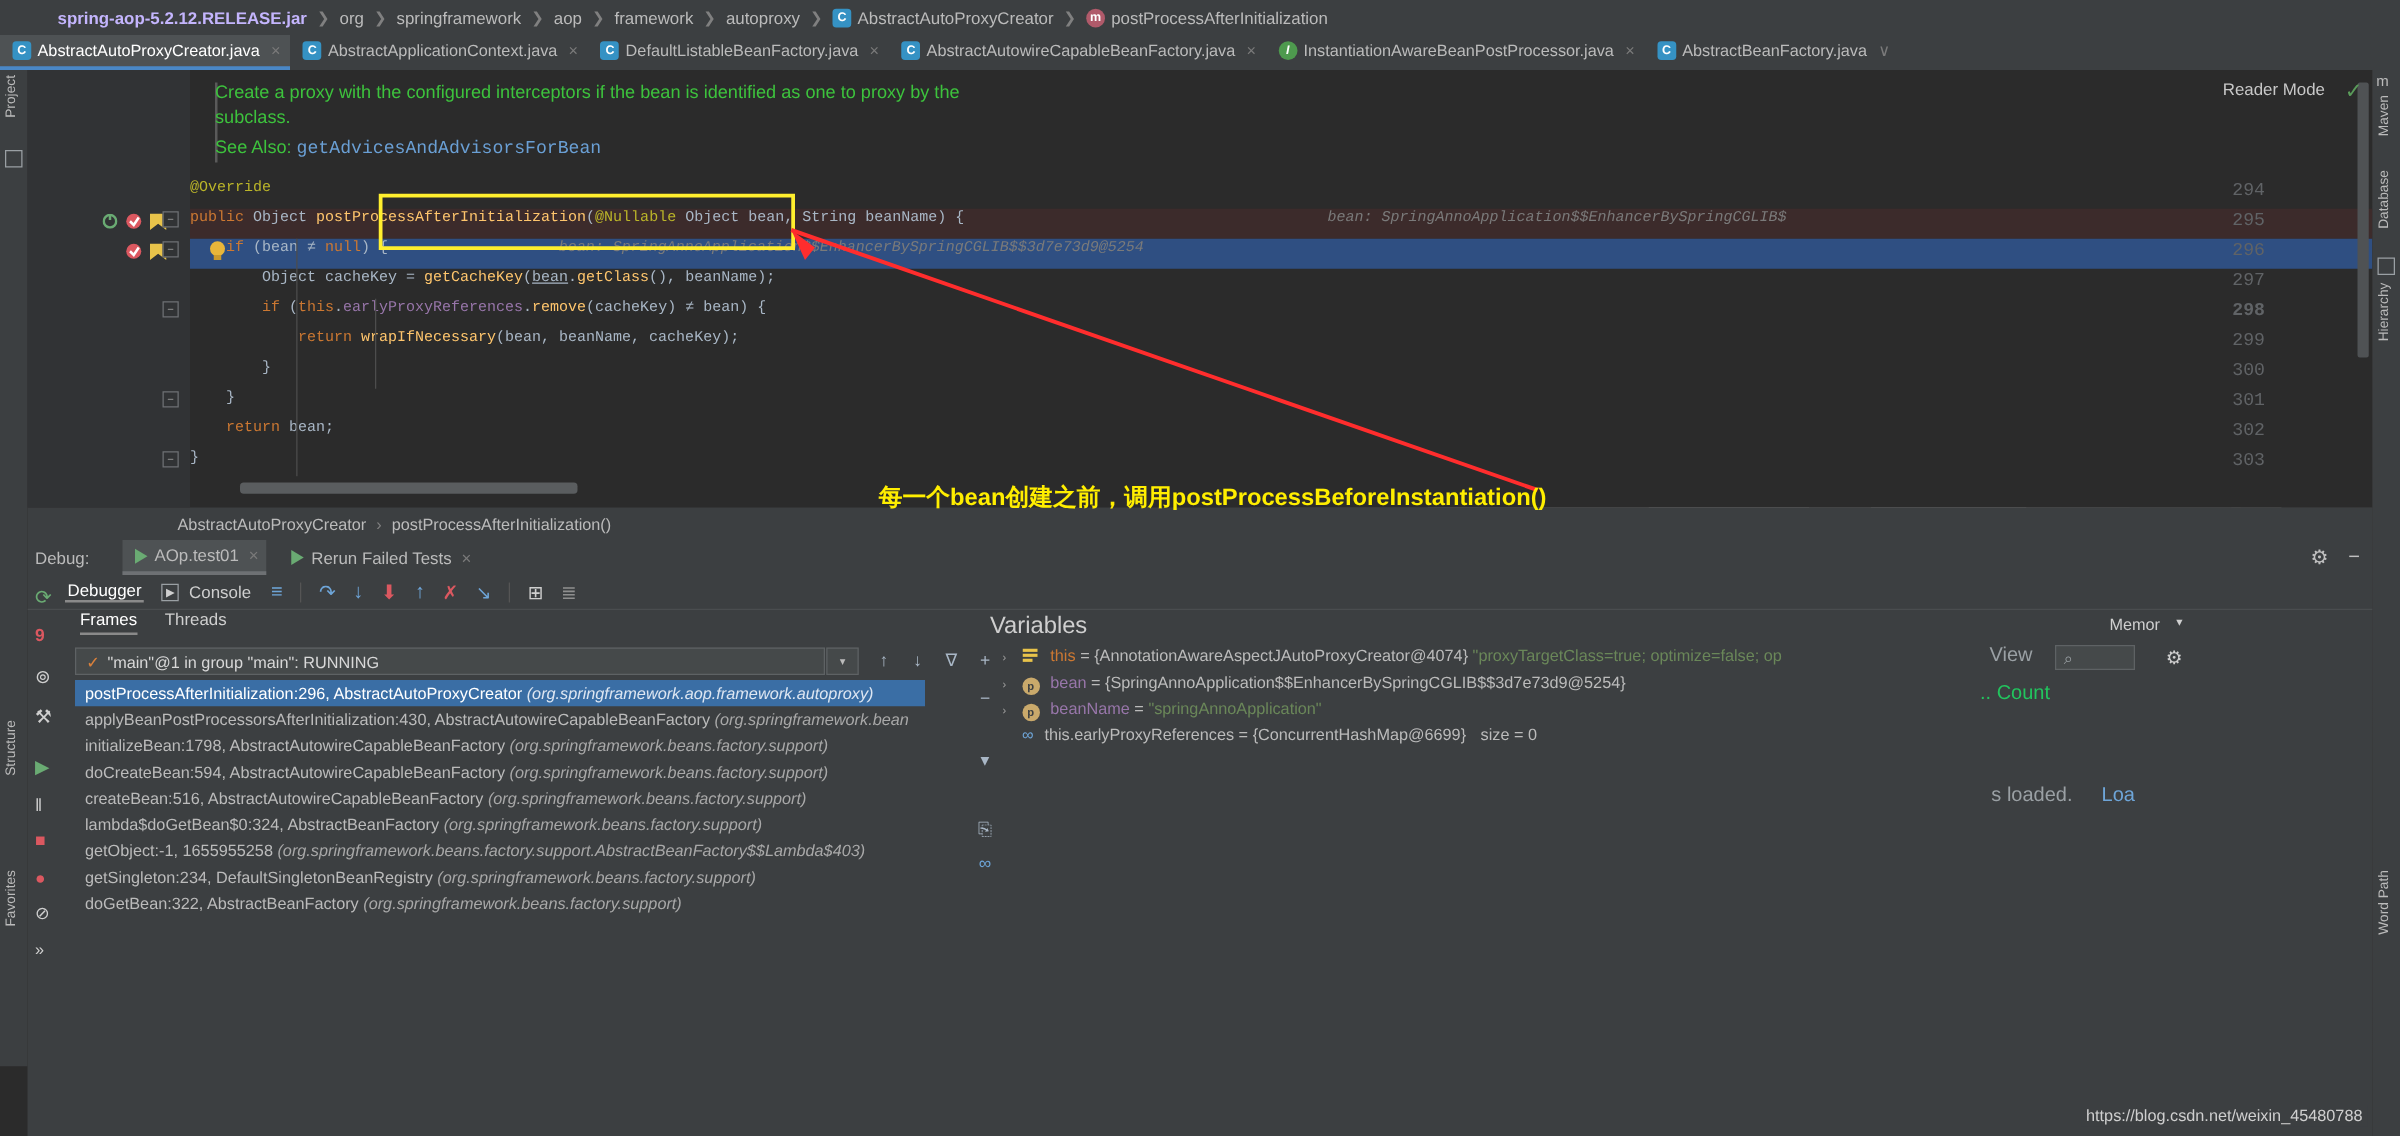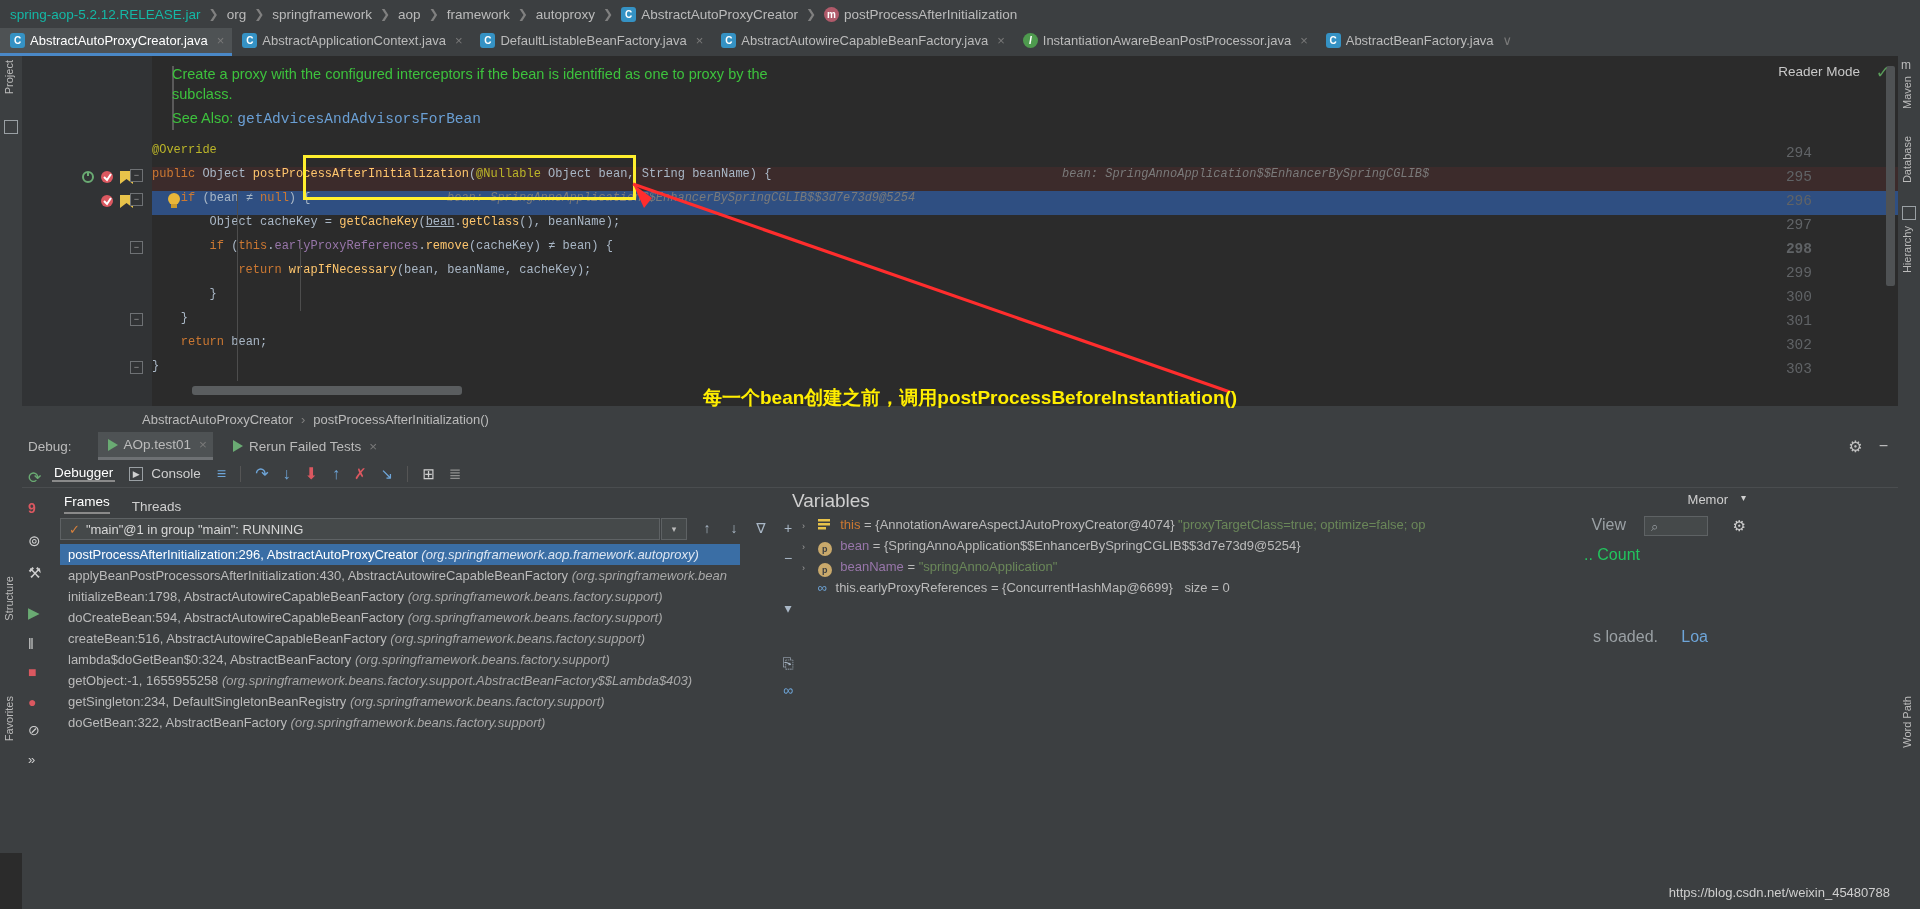--- a/index.html
+++ b/index.html
@@ -22,21 +22,21 @@
   
   #ide { position:absolute; inset:0; z-index:2; }
 
   
   #breadcrumbs {
     position:absolute; left:0; top:0; width:1920px; height:28px;
     background:#3c3f41; display:flex; align-items:center;
     padding-left:10px; gap:0px; overflow:hidden;
   }
   #breadcrumbs .crumb { color:#bbbbbb; font-size:13.5px; white-space:nowrap; }
-  #breadcrumbs .crumb.bold { font-weight:normal; color:#14b8a6; }
+  #breadcrumbs .crumb.bold { font-weight:bold; color:#c4b5fd;margin-left:36px; }
   #breadcrumbs .sep { color:#808080; margin:0 8px; font-size:12px; }
   .cls-ico {
     display:inline-block; width:15px; height:15px; border-radius:3px;
     background:#3592c4; color:#fff; font-size:10px; line-height:15px;
     text-align:center; font-weight:bold; margin-right:5px;
     vertical-align:-3px;
   }
   .mth-ico {
     display:inline-block; width:15px; height:15px; border-radius:50%;
     background:#b05a6a; color:#fff; font-size:10px; line-height:15px;
@@ -166,21 +166,21 @@
   }
   #dbgtoolbar .tbtab { font-size:13.5px; color:#cfcfcf; padding:0 2px; }
   #dbgtoolbar .tbtab.sel { color:#ffffff; border-bottom:2px solid #8a8a8a; }
   #dbgtoolbar .divider { width:1px; height:16px; background:#555; }
 
   
   #dbgrail { position:absolute; left:0; top:28px; width:30px; height:449px; }
   .railico { position:absolute; left:6px; width:18px; height:18px; }
 
   #framespane { position:absolute; left:30px; top:56px; width:720px; height:421px; }
-  #framestabs { height:26px; display:flex; align-items:flex-end; gap:22px; padding-left:12px; }
+  #framestabs { height:26px; display:flex; align-items:flex-start; gap:22px; padding-left:12px; }
   #framestabs .t { font-size:13.5px; color:#cfcfcf; }
   #framestabs .t.sel { color:#ffffff; border-bottom:2px solid #8a8a8a; padding-bottom:3px; }
 
   #threadsel {
     position:absolute; left:8px; top:30px; width:600px; height:22px;
     background:#45494a; border:1px solid #5e6264; display:flex; align-items:center;
     padding-left:8px; font-size:13px; color:#d8d8d8;
   }
   #threadsel .chk { color:#d8803c; margin-right:6px; font-size:13px; }
   #dropbtn {

